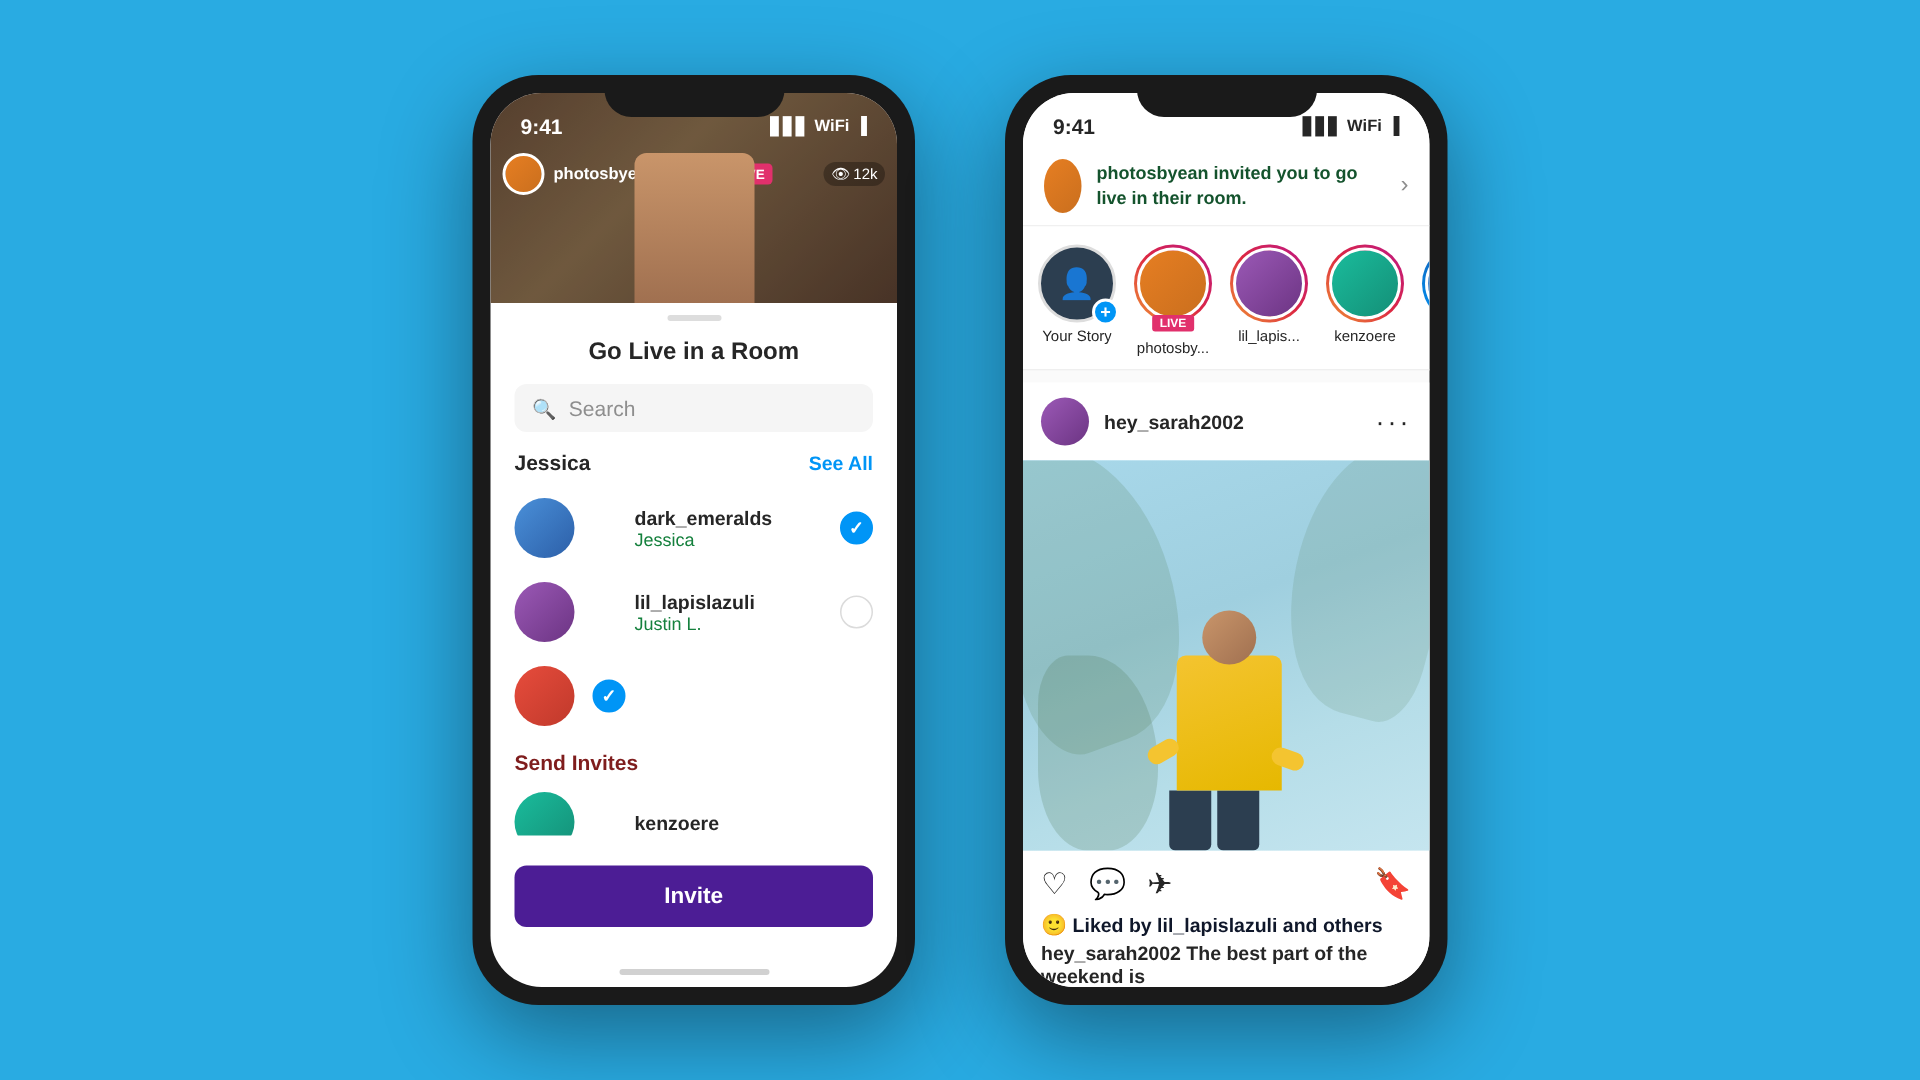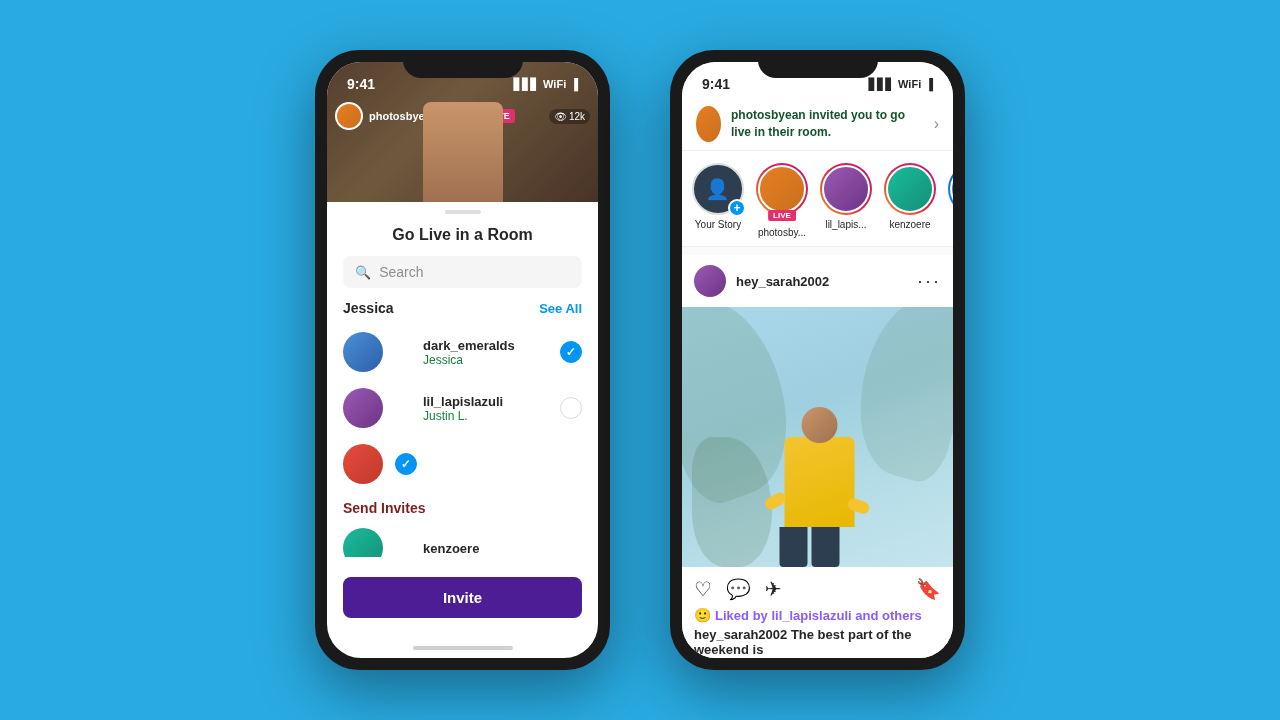--- a/index.html
+++ b/index.html
@@ -331,21 +331,21 @@
       flex-shrink: 0;
     }
     .post-actions {
       display: flex;
       align-items: center;
       padding: 10px 12px 6px;
       gap: 14px;
     }
     .action-icon { font-size: 20px; color: #262626; }
     .bookmark-icon { margin-left: auto; font-size: 20px; color: #262626; }
-    .likes-row { padding: 0 12px 4px; font-size: 13px; font-weight: 600; color: #8b5cf6; }
+    .likes-row { padding: 0 12px 4px; font-size: 13px; font-weight: 600; color: #0f172a; }
     .caption-row { padding: 0 12px 6px; font-size: 13px; color: #262626; }
     .caption-row span { font-weight: 600; }
     .liked-emoji { font-size: 14px; }
 
     
     .av-blue { background: linear-gradient(135deg, #4a90d9, #2c5fa8); }
     .av-purple { background: linear-gradient(135deg, #9B59B6, #6c3483); }
     .av-orange { background: linear-gradient(135deg, #e67e22, #ca6f1e); }
     .av-teal { background: linear-gradient(135deg, #1ABC9C, #148f77); }
     .av-red { background: linear-gradient(135deg, #e74c3c, #c0392b); }

